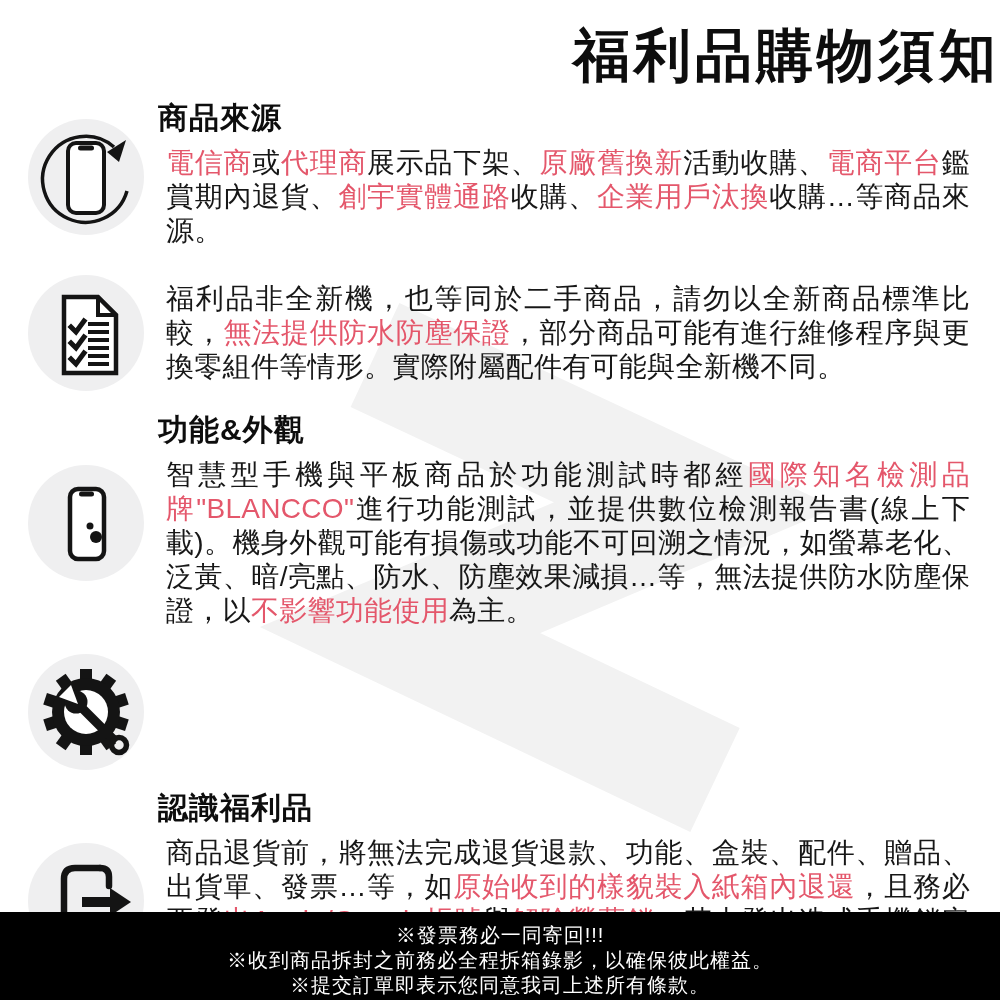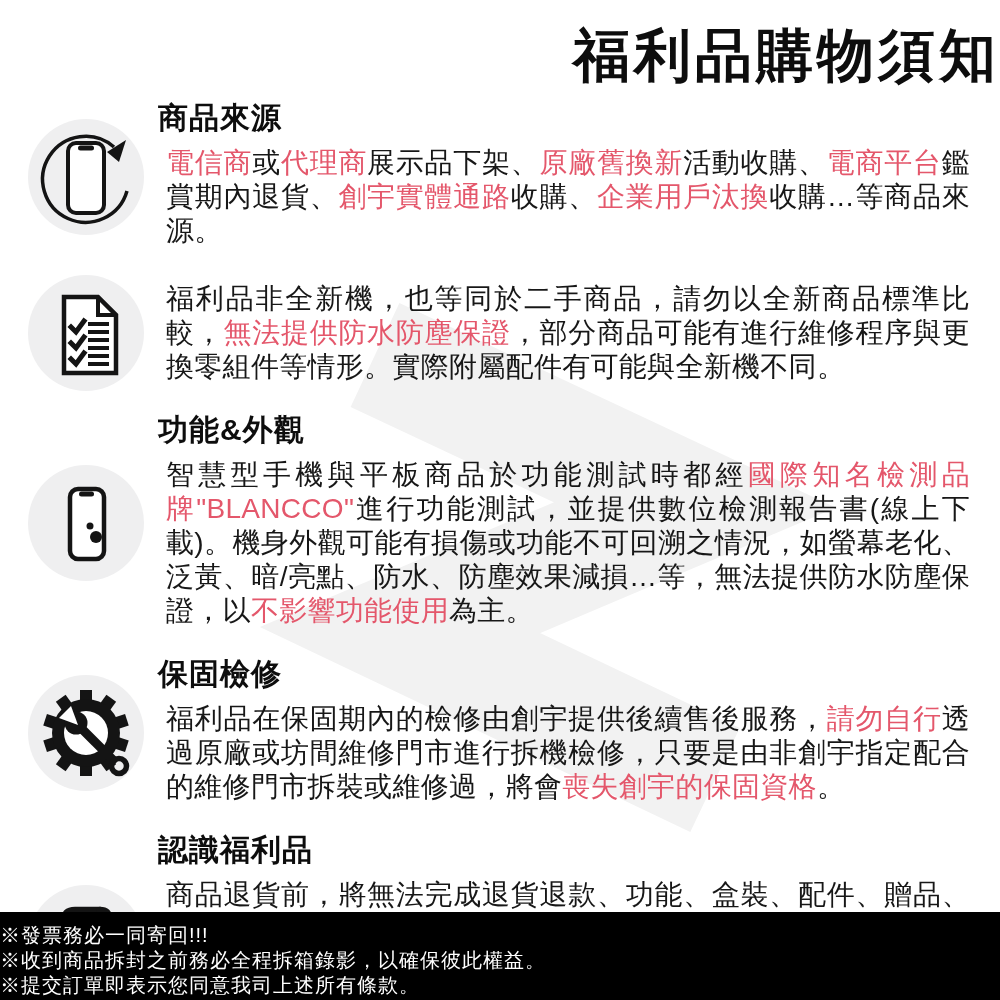--- a/index.html
+++ b/index.html
@@ -39,21 +39,21 @@
   .section-body{
     margin:8px;font-size:28px;line-height:34px;letter-spacing:0.3px;
     color:var(--text,#171717);
     text-align:justify;
   }
   .section-body .hl{color:var(--accent,#e4576b);}
   .footer{
     position:absolute;left:0;right:0;bottom:0;height:88px;z-index:2;
     background:var(--footer-bg,#000);
     color:var(--footer-text,#fff);
-    text-align:left;
+    text-align:center;
     padding-top:11px;box-sizing:border-box;
   }
   .footer-line{font-size:20px;line-height:25px;letter-spacing:1px;}
   .stroke{fill:none;stroke:#141414;}
 </style>
 </head>
 <body>
 
 <div class="page" style="--accent: #e4576b; --text: #171717; --icon-bg: #efeff0; --footer-bg: #000000; --footer-text: #ffffff;">
 
@@ -153,24 +153,20 @@
               </g>
           </g>
           <circle cx="58" cy="58" r="34" fill="#141414"></circle>
           <circle cx="58" cy="58" r="22" fill="#ffffff"></circle>
           <line x1="52" y1="52" x2="88" y2="88" stroke="#141414" stroke-width="9"></line>
           <circle cx="48" cy="48" r="11.5" fill="#141414"></circle>
           <polygon points="50,50 31,43 43,31" fill="#ffffff"></polygon>
           <circle cx="91" cy="91" r="7.5" fill="none" stroke="#141414" stroke-width="5.5"></circle>
         </svg>
       </div>
-      <div class="text-cell">
-        <h2 class="section-heading">保固檢修</h2>
-        <p class="section-body"><span>福利品在保固期內的檢修由創宇提供後續售後服務，</span><span class="hl">請勿自行</span><span>透過原廠或坊間維修門市進行拆機檢修，只要是由非創宇指定配合的維修門市拆裝或維修過，將會</span><span class="hl">喪失創宇的保固資格</span><span>。</span></p>
-      </div>
     </section>
 
     <section class="section">
       <div class="icon-cell">
         <svg width="116" height="116" viewBox="0 0 116 116">
           <g class="stroke" stroke-width="6.5" stroke-linecap="round" stroke-linejoin="round">
             <path d="M72 25 H47 Q36 25 36 36 V82 Q36 93 47 93 H72"></path>
             <path d="M72 25 Q81 25 81 34 V43"></path>
             <path d="M81 75 V84 Q81 93 72 93"></path>
           </g>

